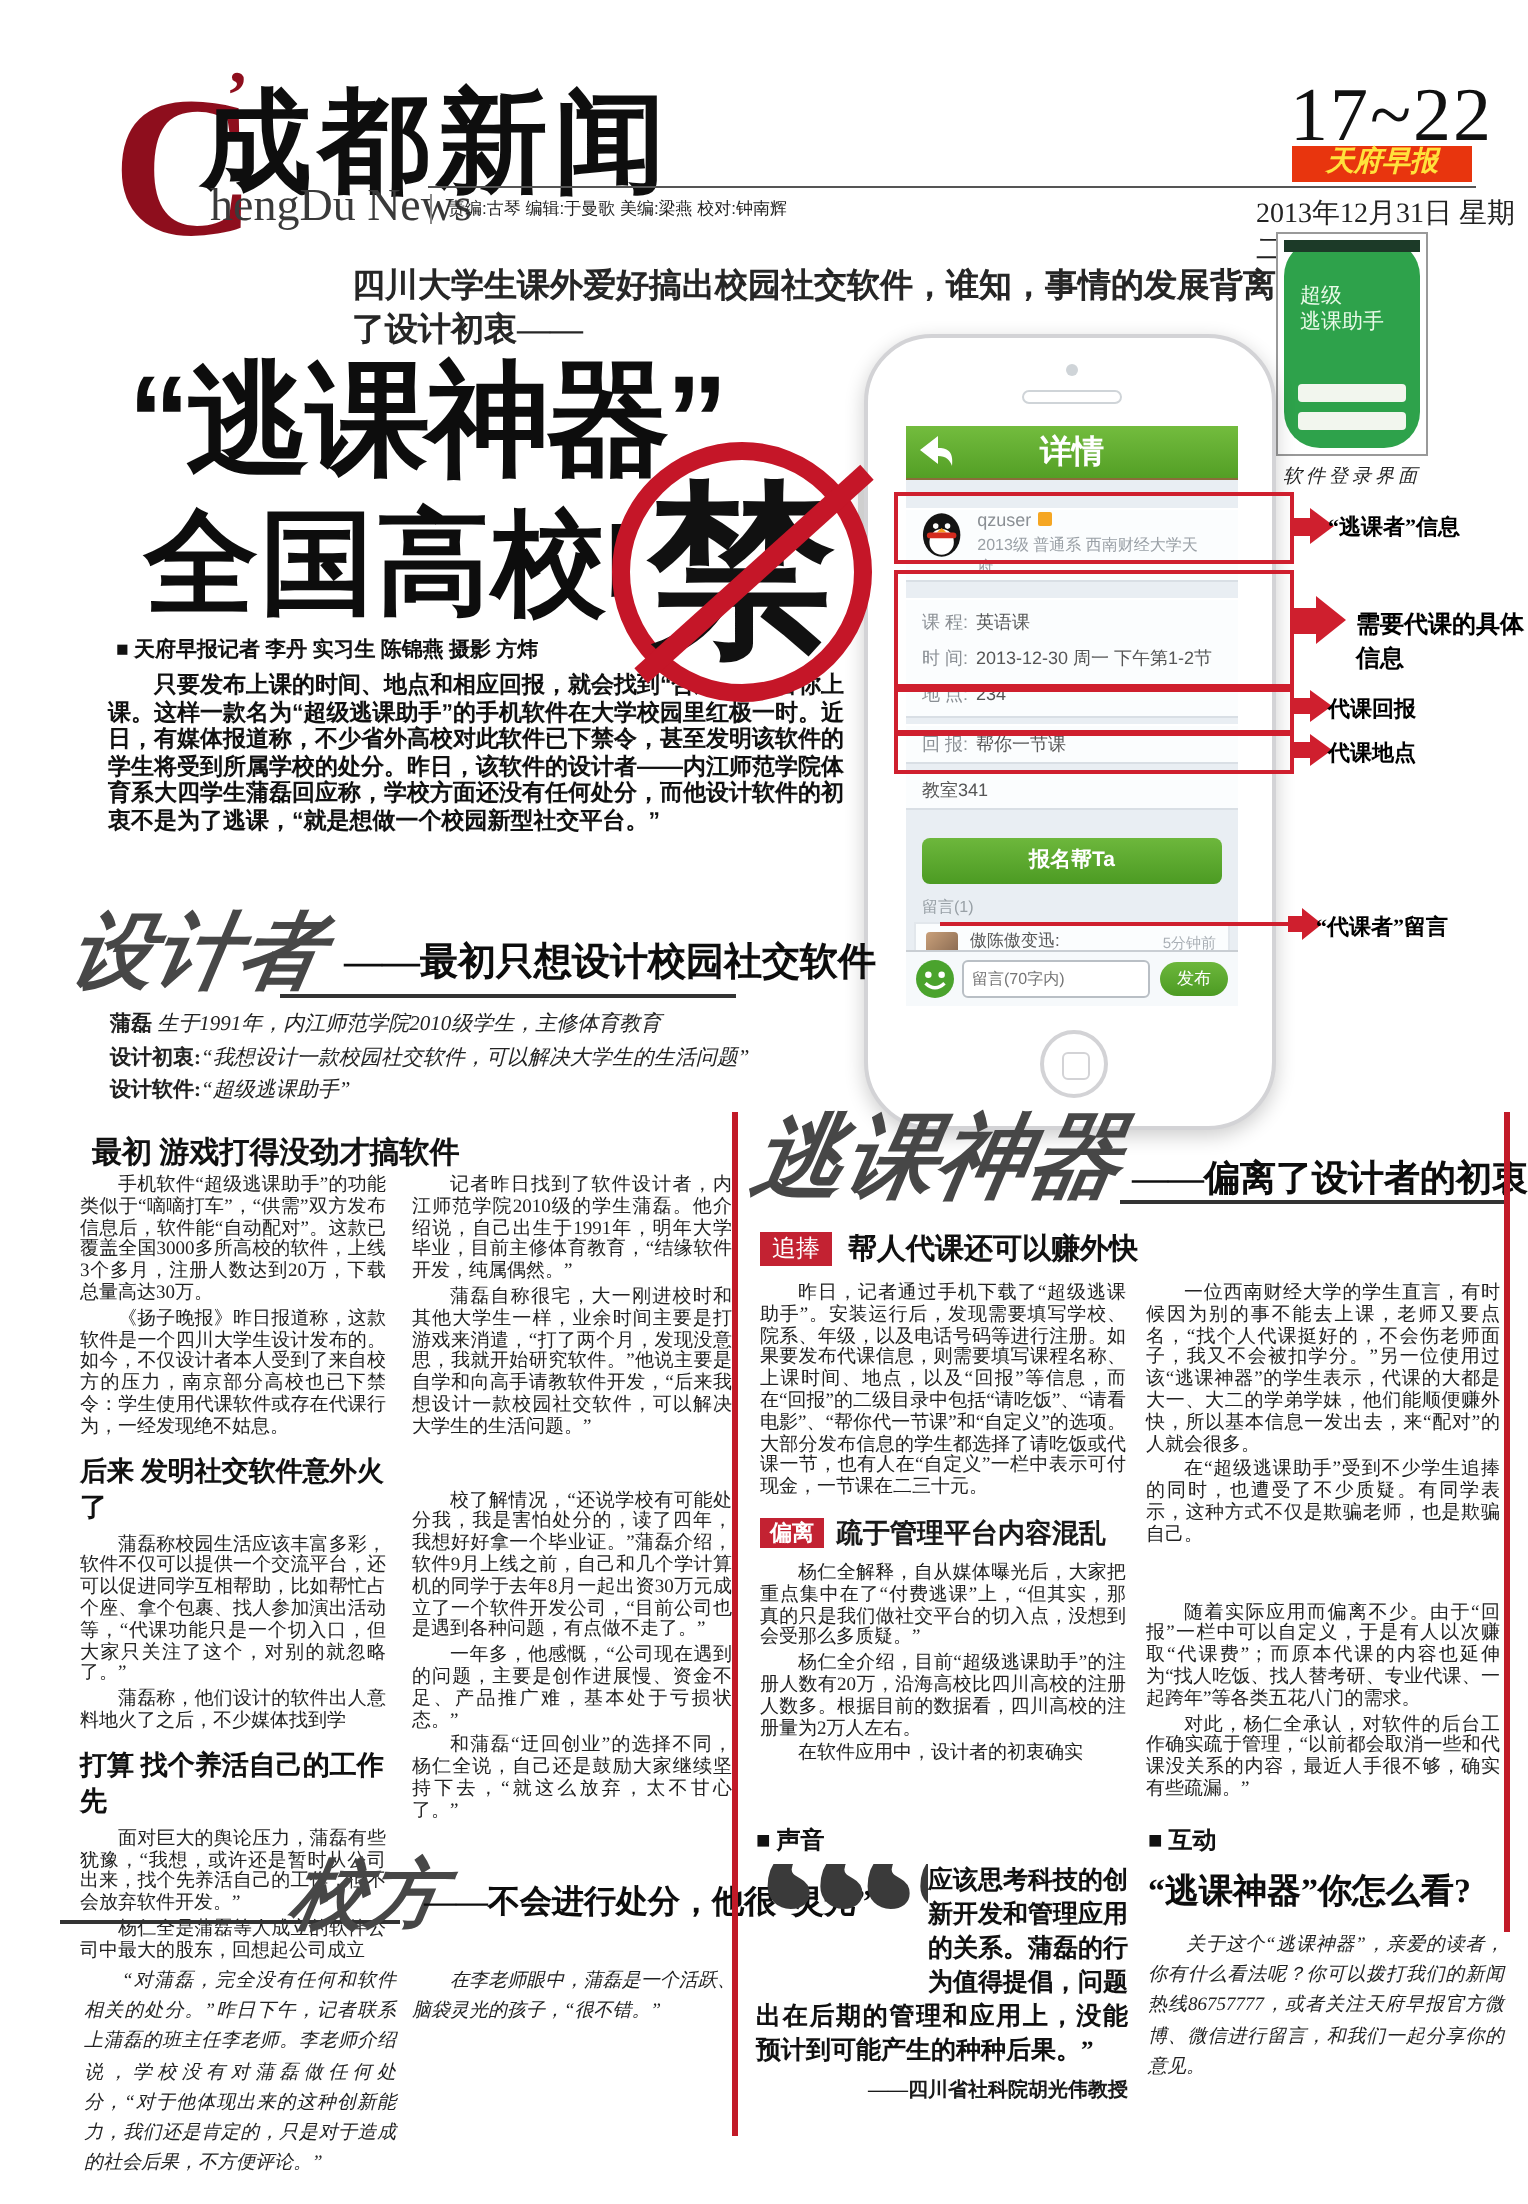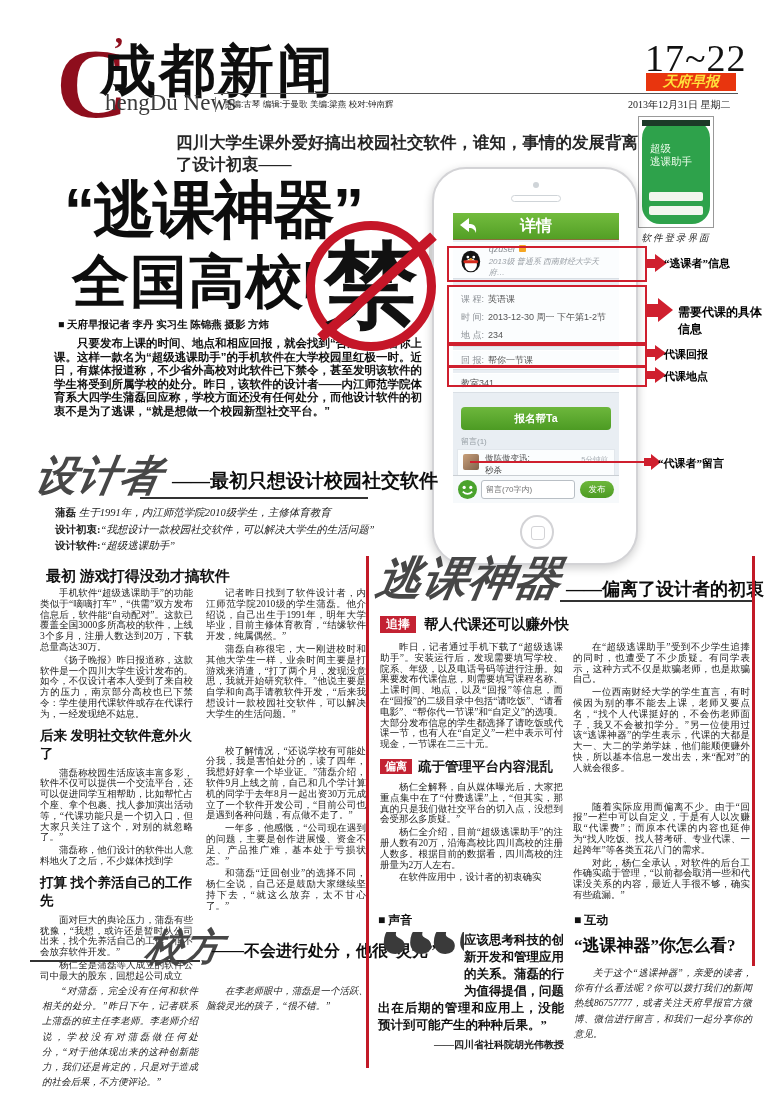--- a/index.html
+++ b/index.html
@@ -12,21 +12,21 @@
   .logo-tick{left:113px;top:30px;font-size:34px;font-weight:bold;color:#8e0e1d;}
   .title-cn{left:100px;top:34px;font-size:56px;font-weight:900;letter-spacing:3px;color:#0e0e0e;
             font-family:"Liberation Sans",sans-serif;}
   .title-en{left:105px;top:90px;font-size:23px;color:#3a3a3a;}
   .mast-rule{left:214px;top:93px;width:524px;height:1px;background:#555;}
   .mast-vbar{left:215px;top:97px;width:1px;height:15px;background:#888;}
   .credits{left:224px;top:99px;font-size:8.5px;color:#222;}
   .page-range{left:645px;top:36px;font-size:38px;color:#111;letter-spacing:1px;}
   .paper-box{left:646px;top:73px;width:90px;height:18px;background:#e8350e;color:#ffe23c;
              font-weight:bold;font-size:14px;text-align:center;line-height:18px;font-style:italic;}
-  .date{left:628px;top:98px;font-size:10px;color:#222;}
+  .date{left:628px;top:98px;font-size:14px;color:#222;}
   .standfirst{left:176px;top:132px;width:472px;font-size:16.5px;font-weight:bold;color:#262626;}
   
   .appcard{left:638px;top:116px;width:76px;height:112px;background:#fff;border:1px solid #999;padding:3px;box-sizing:border-box;}
   .appcard-in{position:relative;width:100%;height:100%;background:#2ea24b;border-radius:18px;}
   .appcard-status{position:absolute;left:0;top:0;width:100%;height:6px;background:#1c3a28;}
   .appcard-title{position:absolute;left:8px;top:22px;color:#eafbe9;font-size:10.5px;line-height:13px;
                  font-family:"Liberation Sans",sans-serif;}
   .app-btn{position:absolute;left:7px;width:54px;height:9px;background:#f2f6ee;border-radius:2px;}
   .appcaption{left:636px;top:232px;width:80px;text-align:center;font-style:italic;font-size:9.5px;letter-spacing:2px;color:#222;}
   
@@ -47,21 +47,21 @@
   .cam{position:absolute;left:99px;top:13px;width:6px;height:6px;border-radius:50%;background:#cfd4d8;}
   .speaker{position:absolute;left:77px;top:26px;width:50px;height:7px;border-radius:4px;border:1.5px solid #cfd4d8;box-sizing:border-box;}
   .sidebtn{position:absolute;left:-5px;width:3px;height:22px;background:#cfcfcf;border-radius:2px;}
   .screen{position:absolute;left:19px;top:44px;width:166px;height:290px;background:#e9eef3;overflow:hidden;
           font-family:"Liberation Sans",sans-serif;}
   .nav{height:26px;background:linear-gradient(#73bc3e,#539f25);display:flex;align-items:center;
        justify-content:center;position:relative;border-bottom:1px solid #8a6d3a;}
   .nav-title{color:#fff;font-size:16px;font-weight:bold;}
   .back{position:absolute;left:5px;top:4px;width:20px;height:18px;}
   .row-card{background:#fbfdfe;border-top:1px solid #fff;border-bottom:1px solid #d9dfe5;}
-  .user-row{margin-top:2px;height:35px;display:flex;align-items:center;padding:0 6px;font-style:italic;}
+  .user-row{margin-top:14px;height:35px;display:flex;align-items:flex-start;padding:0 6px;}
   .uavatar{width:24px;height:24px;margin-right:6px;}
   .uname{font-size:9px;color:#8a8f94;}
   .ubadge{display:inline-block;width:7px;height:7px;background:#f5a623;border-radius:1px;margin-left:3px;}
   .umeta{font-size:8px;color:#9aa0a6;margin-top:2px;}
   .fields{margin-top:8px;padding:2px 8px;}
   .frow{height:18px;line-height:18px;font-size:9px;color:#555;}
   .flabel{color:#8a8f94;margin-right:4px;}
   .single{margin-top:3px;height:18px;line-height:18px;padding:0 8px;font-size:9px;color:#555;}
   .signup{margin:14px 8px 0;height:23px;border-radius:4px;background:linear-gradient(#6db73c,#4c9b23);
           color:#fff;font-size:10.5px;font-weight:bold;text-align:center;line-height:23px;}
@@ -100,21 +100,21 @@
   .subhead{font-size:13.5px;font-weight:bold;color:#111;margin:7px 0 5px;}
   .dcol1{left:40px;top:588px;width:153px;}
   .dcol2{left:206px;top:588px;width:160px;}
   .gap26{margin-top:26px !important;}
   .gap28{margin-top:28px !important;}
   
   .scol{font-style:italic;}
   .scol p{margin:0;font-size:9.5px;line-height:15.2px;color:#222;text-indent:2em;text-align:justify;}
   
   .tagrow{display:flex;align-items:center;}
-  .tag{background:#c32232;color:#fff;font-size:12px;font-weight:bold;padding:0 6px;margin-right:8px;flex:none;}
+  .tag{background:#c32232;color:#fff;font-size:12px;font-weight:normal;padding:0 6px;margin-right:8px;flex:none;}
   .taghead{font-size:14.5px;font-weight:bold;color:#111;}
   .tagrow-in{margin:8px 0 6px;}
   .tag-sm{background:#c32232;color:#fff;font-size:11px;font-weight:bold;padding:0 5px;margin-right:6px;flex:none;}
   .taghead-sm{font-size:13.5px;font-weight:bold;}
   
   .blabel{font-size:12px;font-weight:bold;color:#111;}
   .bigquote{float:left;width:86px;height:56px;overflow:hidden;font-size:120px;line-height:52px;
             letter-spacing:-10px;color:#3a3a3a;font-weight:bold;}
   .voice-text{font-size:12.5px;font-weight:bold;line-height:17px;color:#111;text-align:justify;}
   .voice-attr{text-align:right;font-size:10px;font-weight:bold;margin-top:4px;}
@@ -338,22 +338,22 @@
   <div class="tagrow tagrow-in">
     <span class="tag-sm">偏离</span>
     <span class="taghead-sm">疏于管理平台内容混乱</span>
   </div>
   <p>杨仁全解释，自从媒体曝光后，大家把重点集中在了“付费逃课”上，“但其实，那真的只是我们做社交平台的切入点，没想到会受那么多质疑。”</p>
   <p>杨仁全介绍，目前“超级逃课助手”的注册人数有20万，沿海高校比四川高校的注册人数多。根据目前的数据看，四川高校的注册量为2万人左右。</p>
   <p>在软件应用中，设计者的初衷确实</p>
 </div>
 
 <div class="abs bodycol" style="left:573px;top:642px;width:177px;">
+  <p>一位西南财经大学的学生直言，有时候因为别的事不能去上课，老师又要点名，“找个人代课挺好的，不会伤老师面子，我又不会被扣学分。”另一位使用过该“逃课神器”的学生表示，代课的大都是大一、大二的学弟学妹，他们能顺便赚外快，所以基本信息一发出去，来“配对”的人就会很多。</p>
   <p>在“超级逃课助手”受到不少学生追捧的同时，也遭受了不少质疑。有同学表示，这种方式不仅是欺骗老师，也是欺骗自己。</p>
-  <p>一位西南财经大学的学生直言，有时候因为别的事不能去上课，老师又要点名，“找个人代课挺好的，不会伤老师面子，我又不会被扣学分。”另一位使用过该“逃课神器”的学生表示，代课的大都是大一、大二的学弟学妹，他们能顺便赚外快，所以基本信息一发出去，来“配对”的人就会很多。</p>
   <p class="gap28">随着实际应用而偏离不少。由于“回报”一栏中可以自定义，于是有人以次赚取“代课费”；而原本代课的内容也延伸为“找人吃饭、找人替考研、专业代课、一起跨年”等各类五花八门的需求。</p>
   <p>对此，杨仁全承认，对软件的后台工作确实疏于管理，“以前都会取消一些和代课没关系的内容，最近人手很不够，确实有些疏漏。”</p>
 </div>
 
 <div class="abs blabel" style="left:378px;top:912px;">■ 声音</div>
 <div class="abs" style="left:378px;top:932px;width:186px;">
   <div class="bigquote">““</div>
   <div class="voice-text">应该思考科技的创新开发和管理应用的关系。蒲磊的行为值得提倡，问题出在后期的管理和应用上，没能预计到可能产生的种种后果。”</div>
   <div class="voice-attr">——四川省社科院胡光伟教授</div>
 </div>

